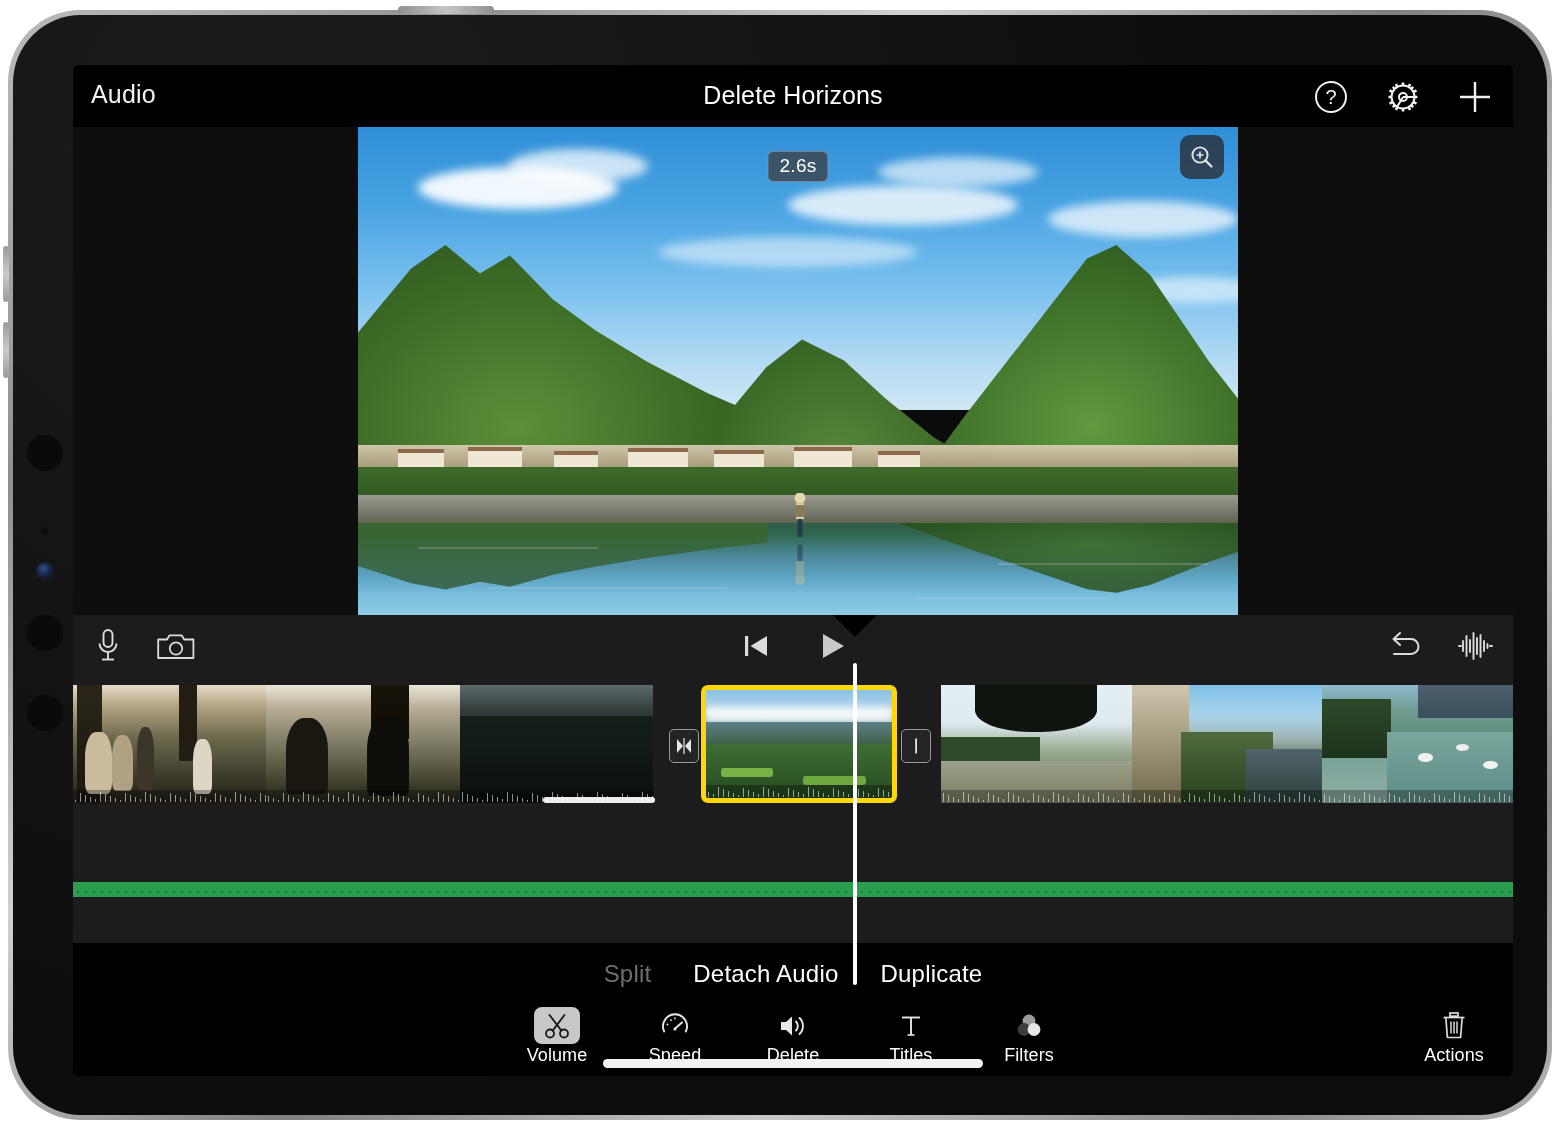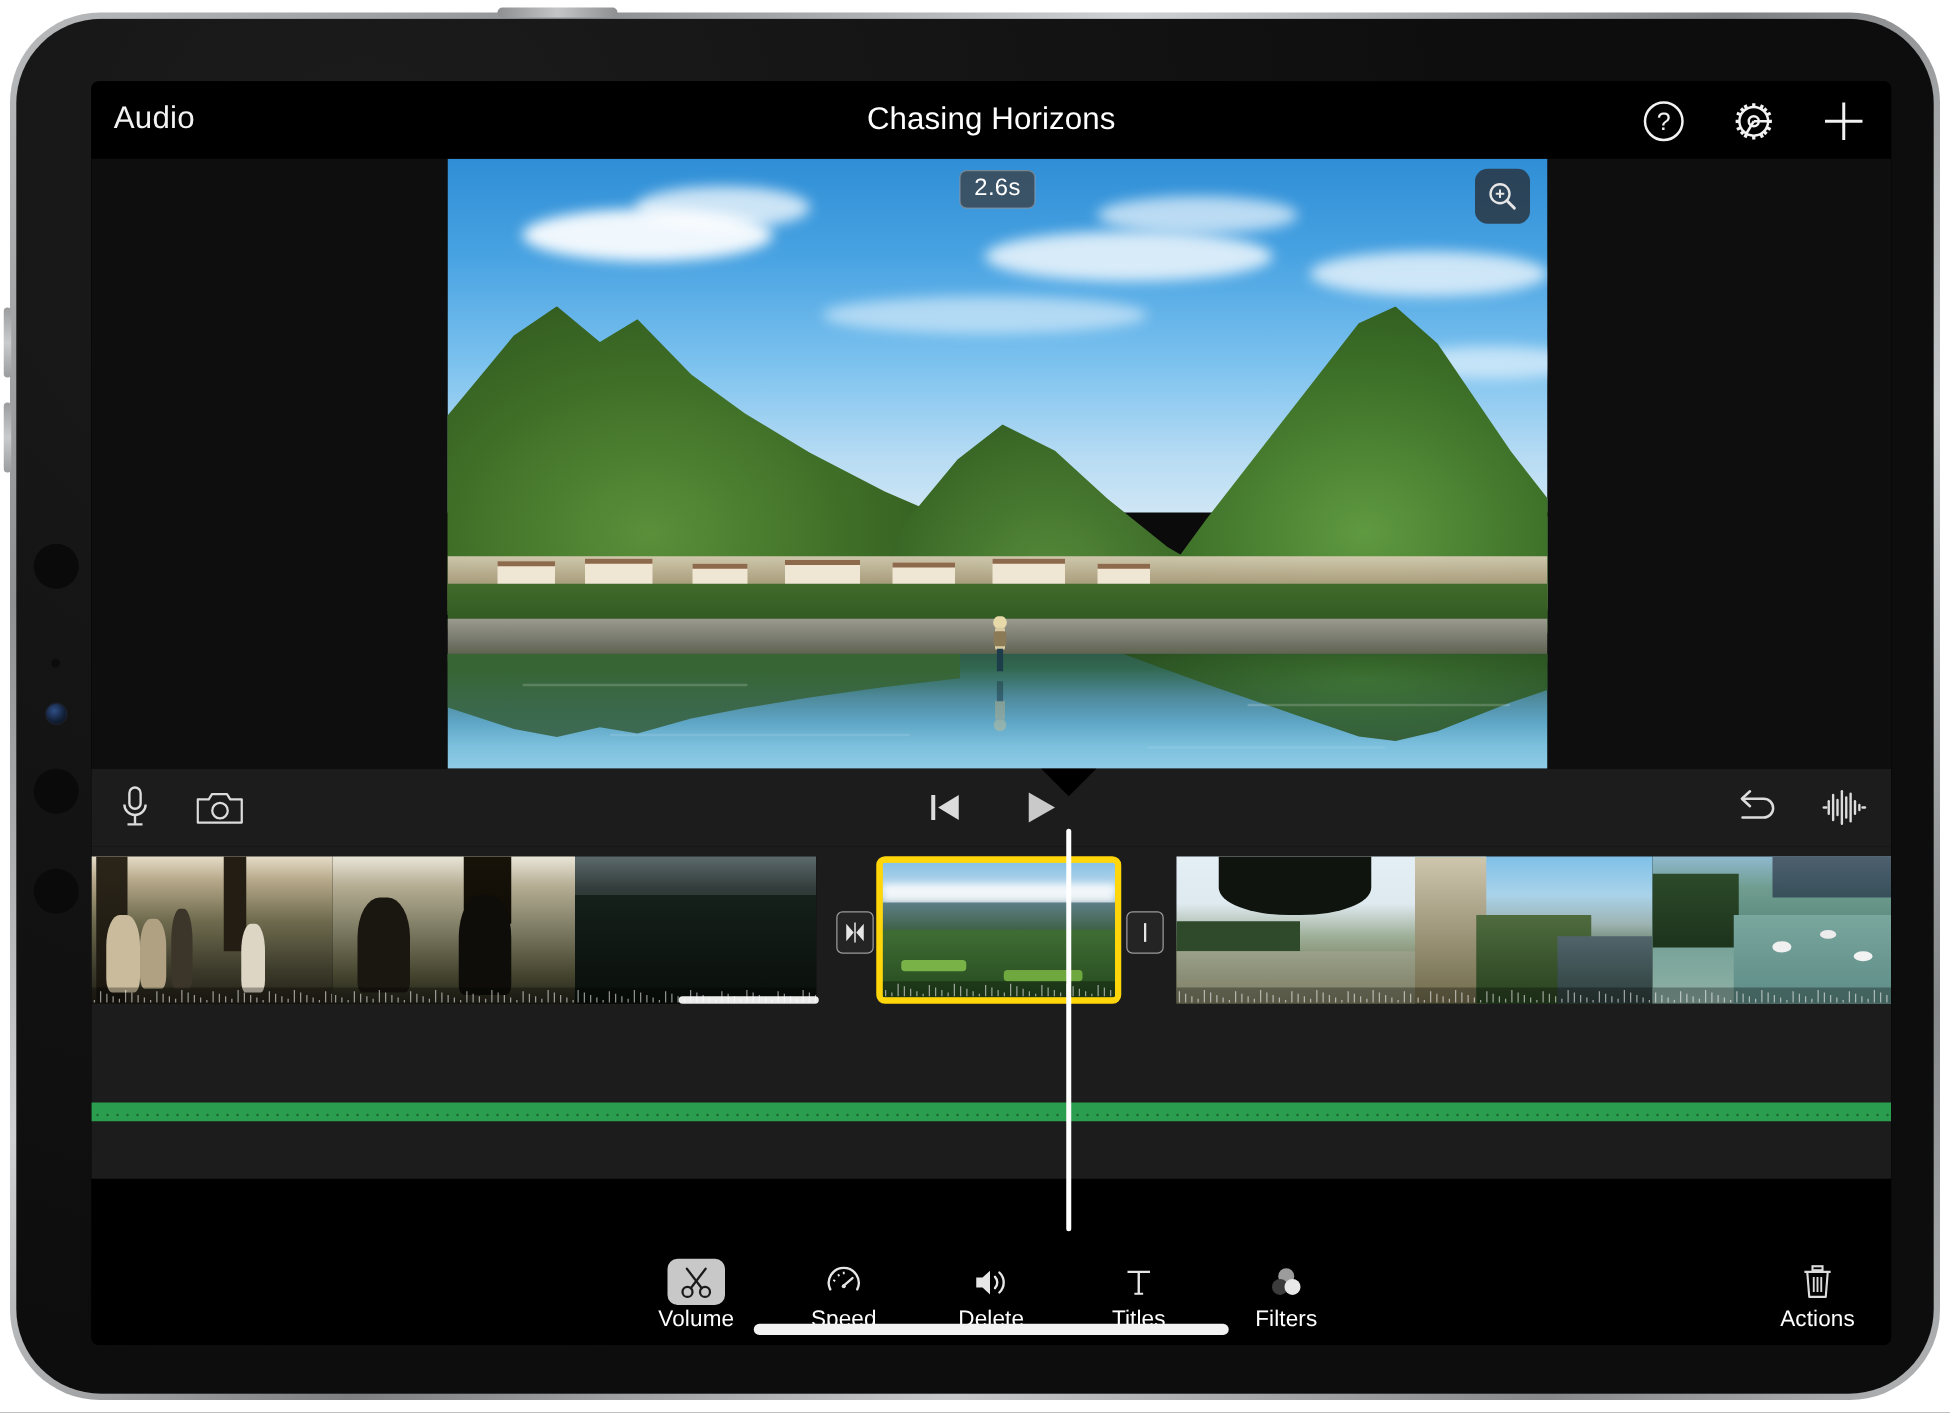--- a/index.html
+++ b/index.html
@@ -243,21 +243,21 @@
     transform: scaleY(-1);
     opacity: .45;
     filter: blur(0.6px);
   }
 
   
   #duration-badge {
     position: absolute;
     left: 50%;
     transform: translateX(-50%);
-    top: 9px;
+    top: 24px;
     background: rgba(60,66,74,0.80);
     border: 1px solid rgba(255,255,255,0.30);
     border-radius: 6px;
     color: #fff;
     font-size: 19px;
     padding: 3px 11px 4px;
     letter-spacing: .3px;
   }
   #zoom-button {
     position: absolute;
@@ -512,21 +512,21 @@
     <div class="bezel-dot" style="left:14px; top:420px; width:36px; height:36px;"></div>
     <div class="bezel-micro" style="left:28px; top:512px; width:7px; height:7px;"></div>
     <div class="bezel-lens" style="left:24px; top:548px; width:16px; height:16px;"></div>
     <div class="bezel-dot" style="left:14px; top:600px; width:36px; height:36px;"></div>
     <div class="bezel-dot" style="left:14px; top:680px; width:36px; height:36px;"></div>
 
     <div id="screen">
 
       <div id="nav-bar">
         <button id="done-button">Audio</button>
-        <div id="project-title">Chasing Horizons</div>
+        <div id="project-title">Delete Horizons</div>
 
         <div class="nav-right-icon" id="help-button">
           <svg width="44" height="42" viewBox="0 0 44 42">
             <circle cx="22" cy="21" r="15" fill="none" stroke="#f2f2f2" stroke-width="2"></circle>
             <text x="22" y="28" text-anchor="middle" font-family="Liberation Sans, sans-serif" font-size="20" fill="#f2f2f2">?</text>
           </svg>
         </div>
 
         <div class="nav-right-icon" id="settings-button">
           <svg width="44" height="42" viewBox="0 0 44 42">
@@ -1220,20 +1220,27 @@
             <div class="dot" style="left: 1412px;"></div>
             <div class="dot" style="left: 1420px;"></div>
             <div class="dot" style="left: 1428px;"></div>
             <div class="dot" style="left: 1436px;"></div>
           </div>
       </div>
 
       <div id="playhead-arrow"></div>
       <div id="playhead" style="background: rgb(255, 255, 255);"></div>
 
+      <div id="context-bar">
+        <div id="context-actions">
+          <span class="ctx-item disabled">Split</span>
+          <span class="ctx-item">Detach Audio</span>
+          <span class="ctx-item">Duplicate</span>
+        </div>
+      </div>
 
       <div id="tool-bar">
         <div id="tool-group">
 
           <div class="tool selected">
             <span class="tool-icon">
               <svg width="28" height="28" viewBox="0 0 28 28">
                 <circle cx="7" cy="21.5" r="4" fill="none" stroke="#1a1a1a" stroke-width="1.8"></circle>
                 <circle cx="21" cy="21.5" r="4" fill="none" stroke="#1a1a1a" stroke-width="1.8"></circle>
                 <line x1="9.6" y1="18.6" x2="21.5" y2="3" stroke="#1a1a1a" stroke-width="1.8" stroke-linecap="round"></line>

